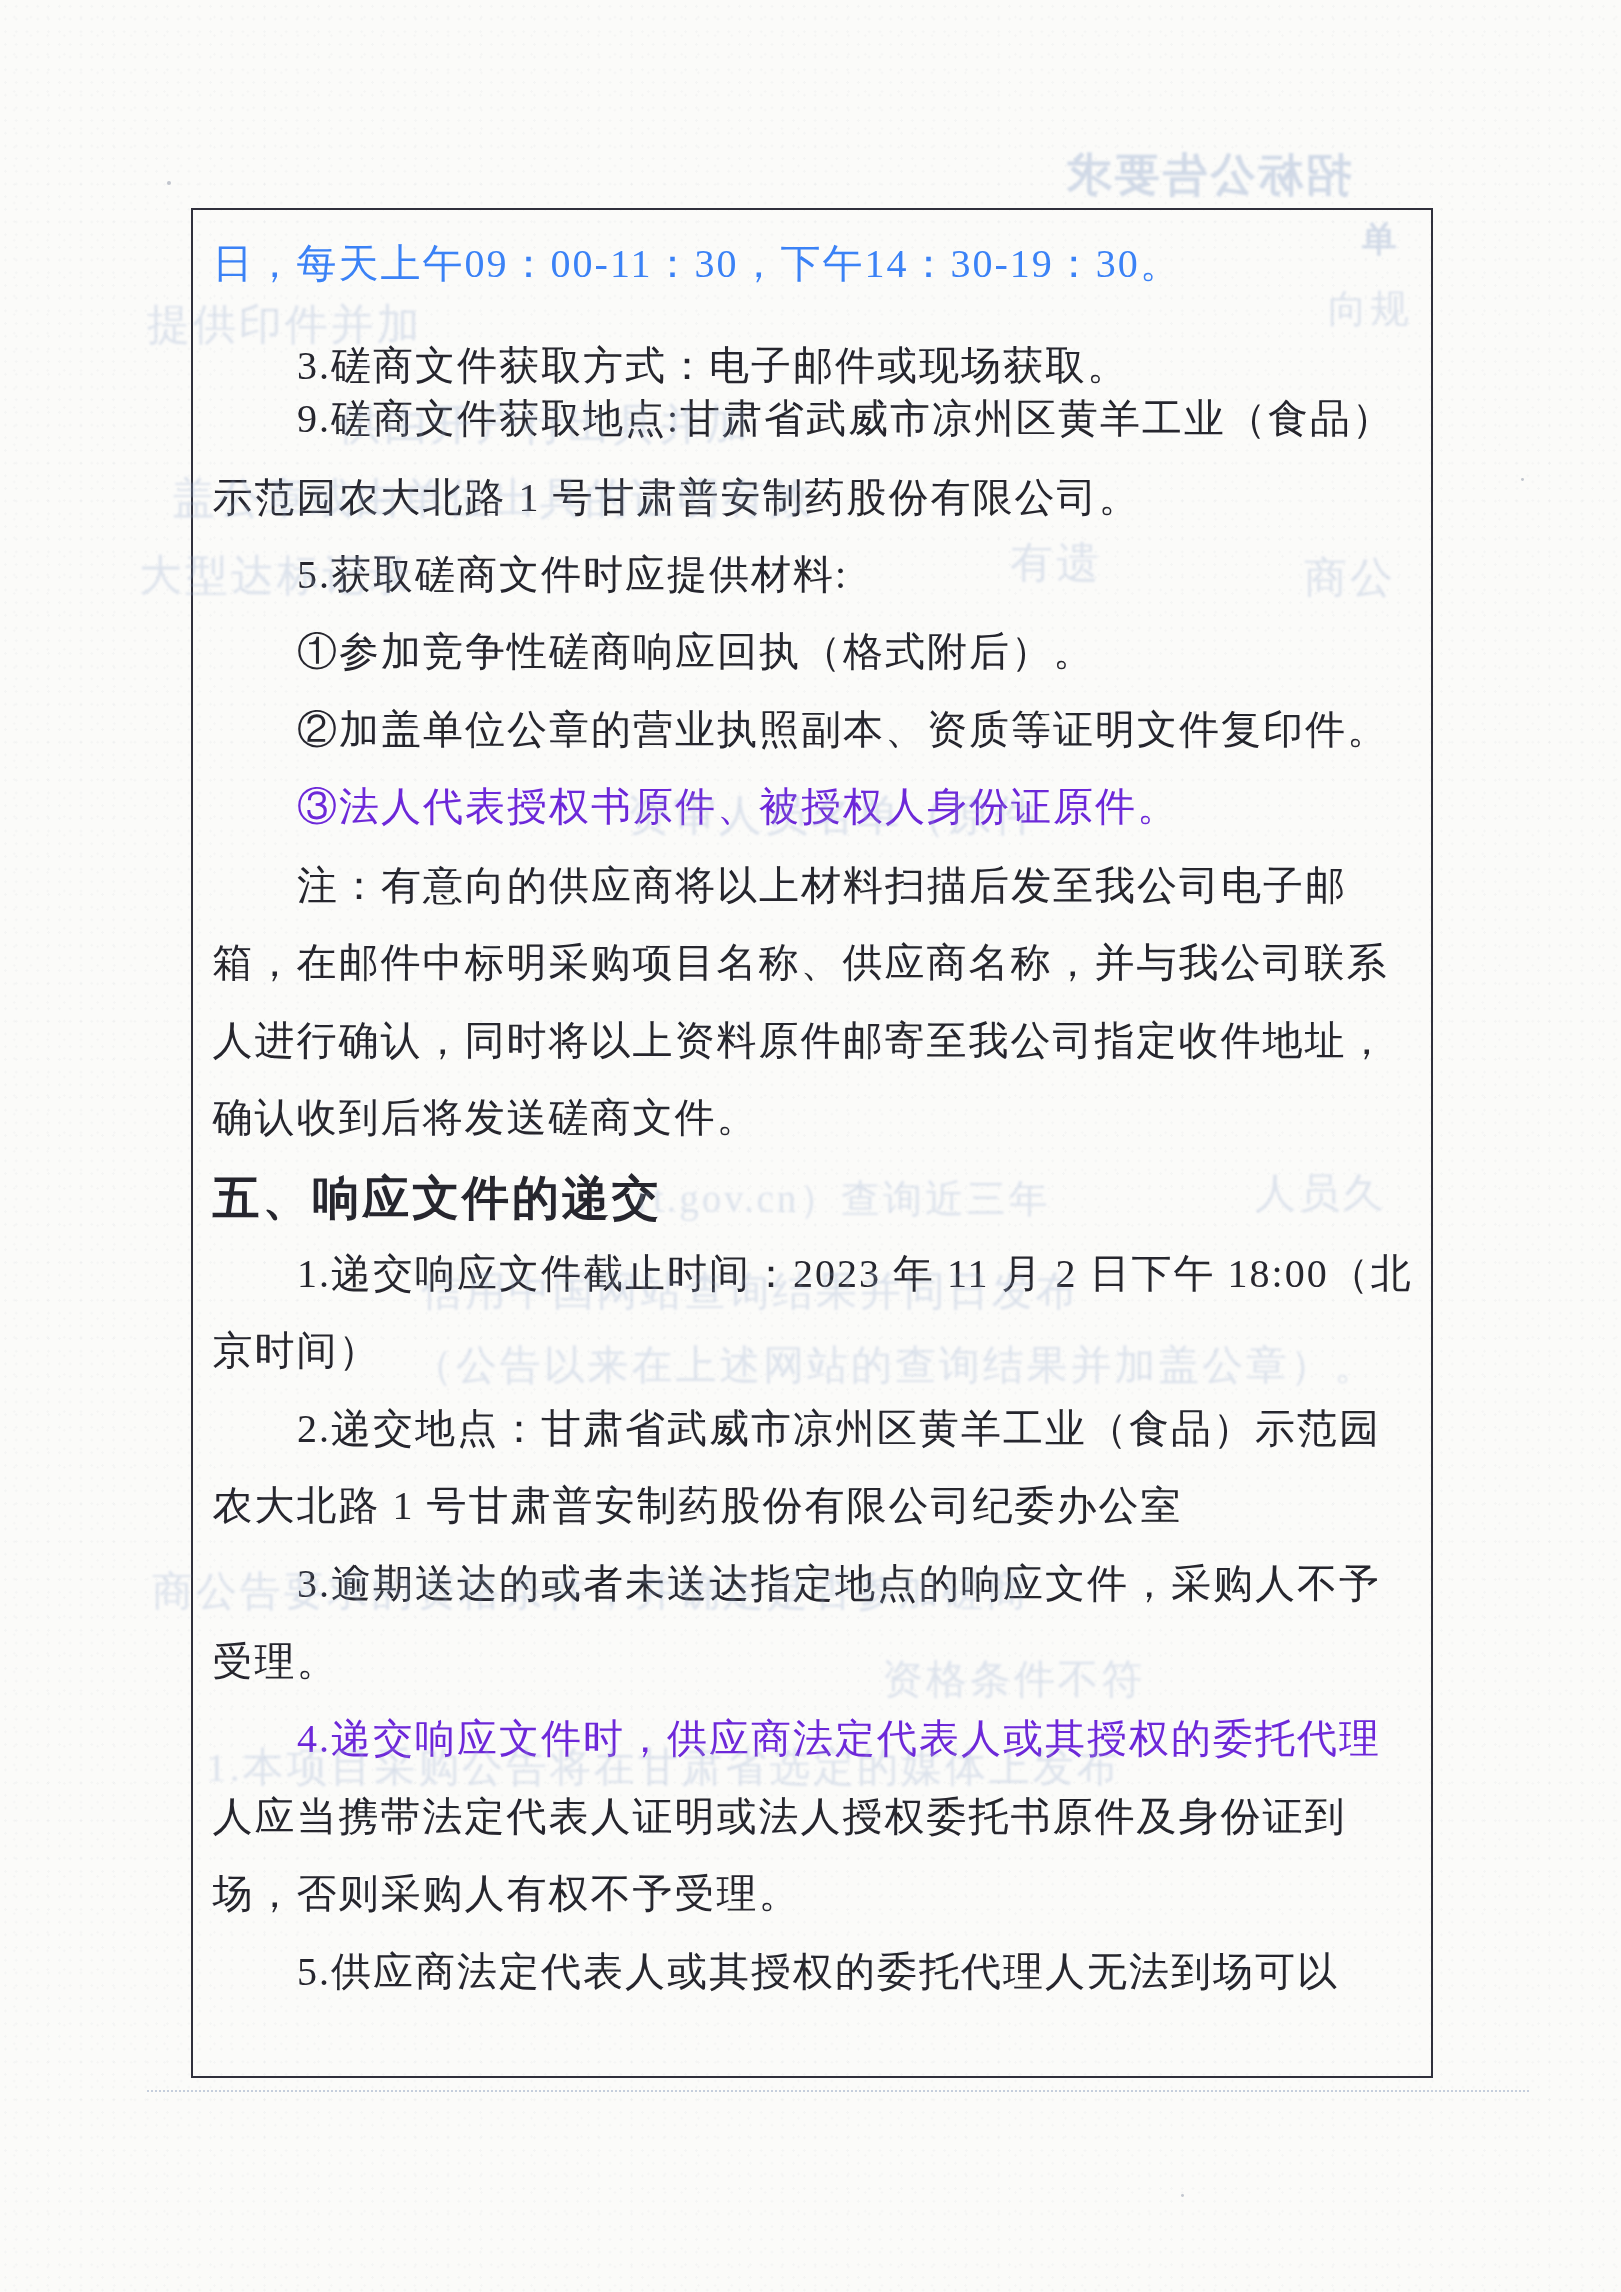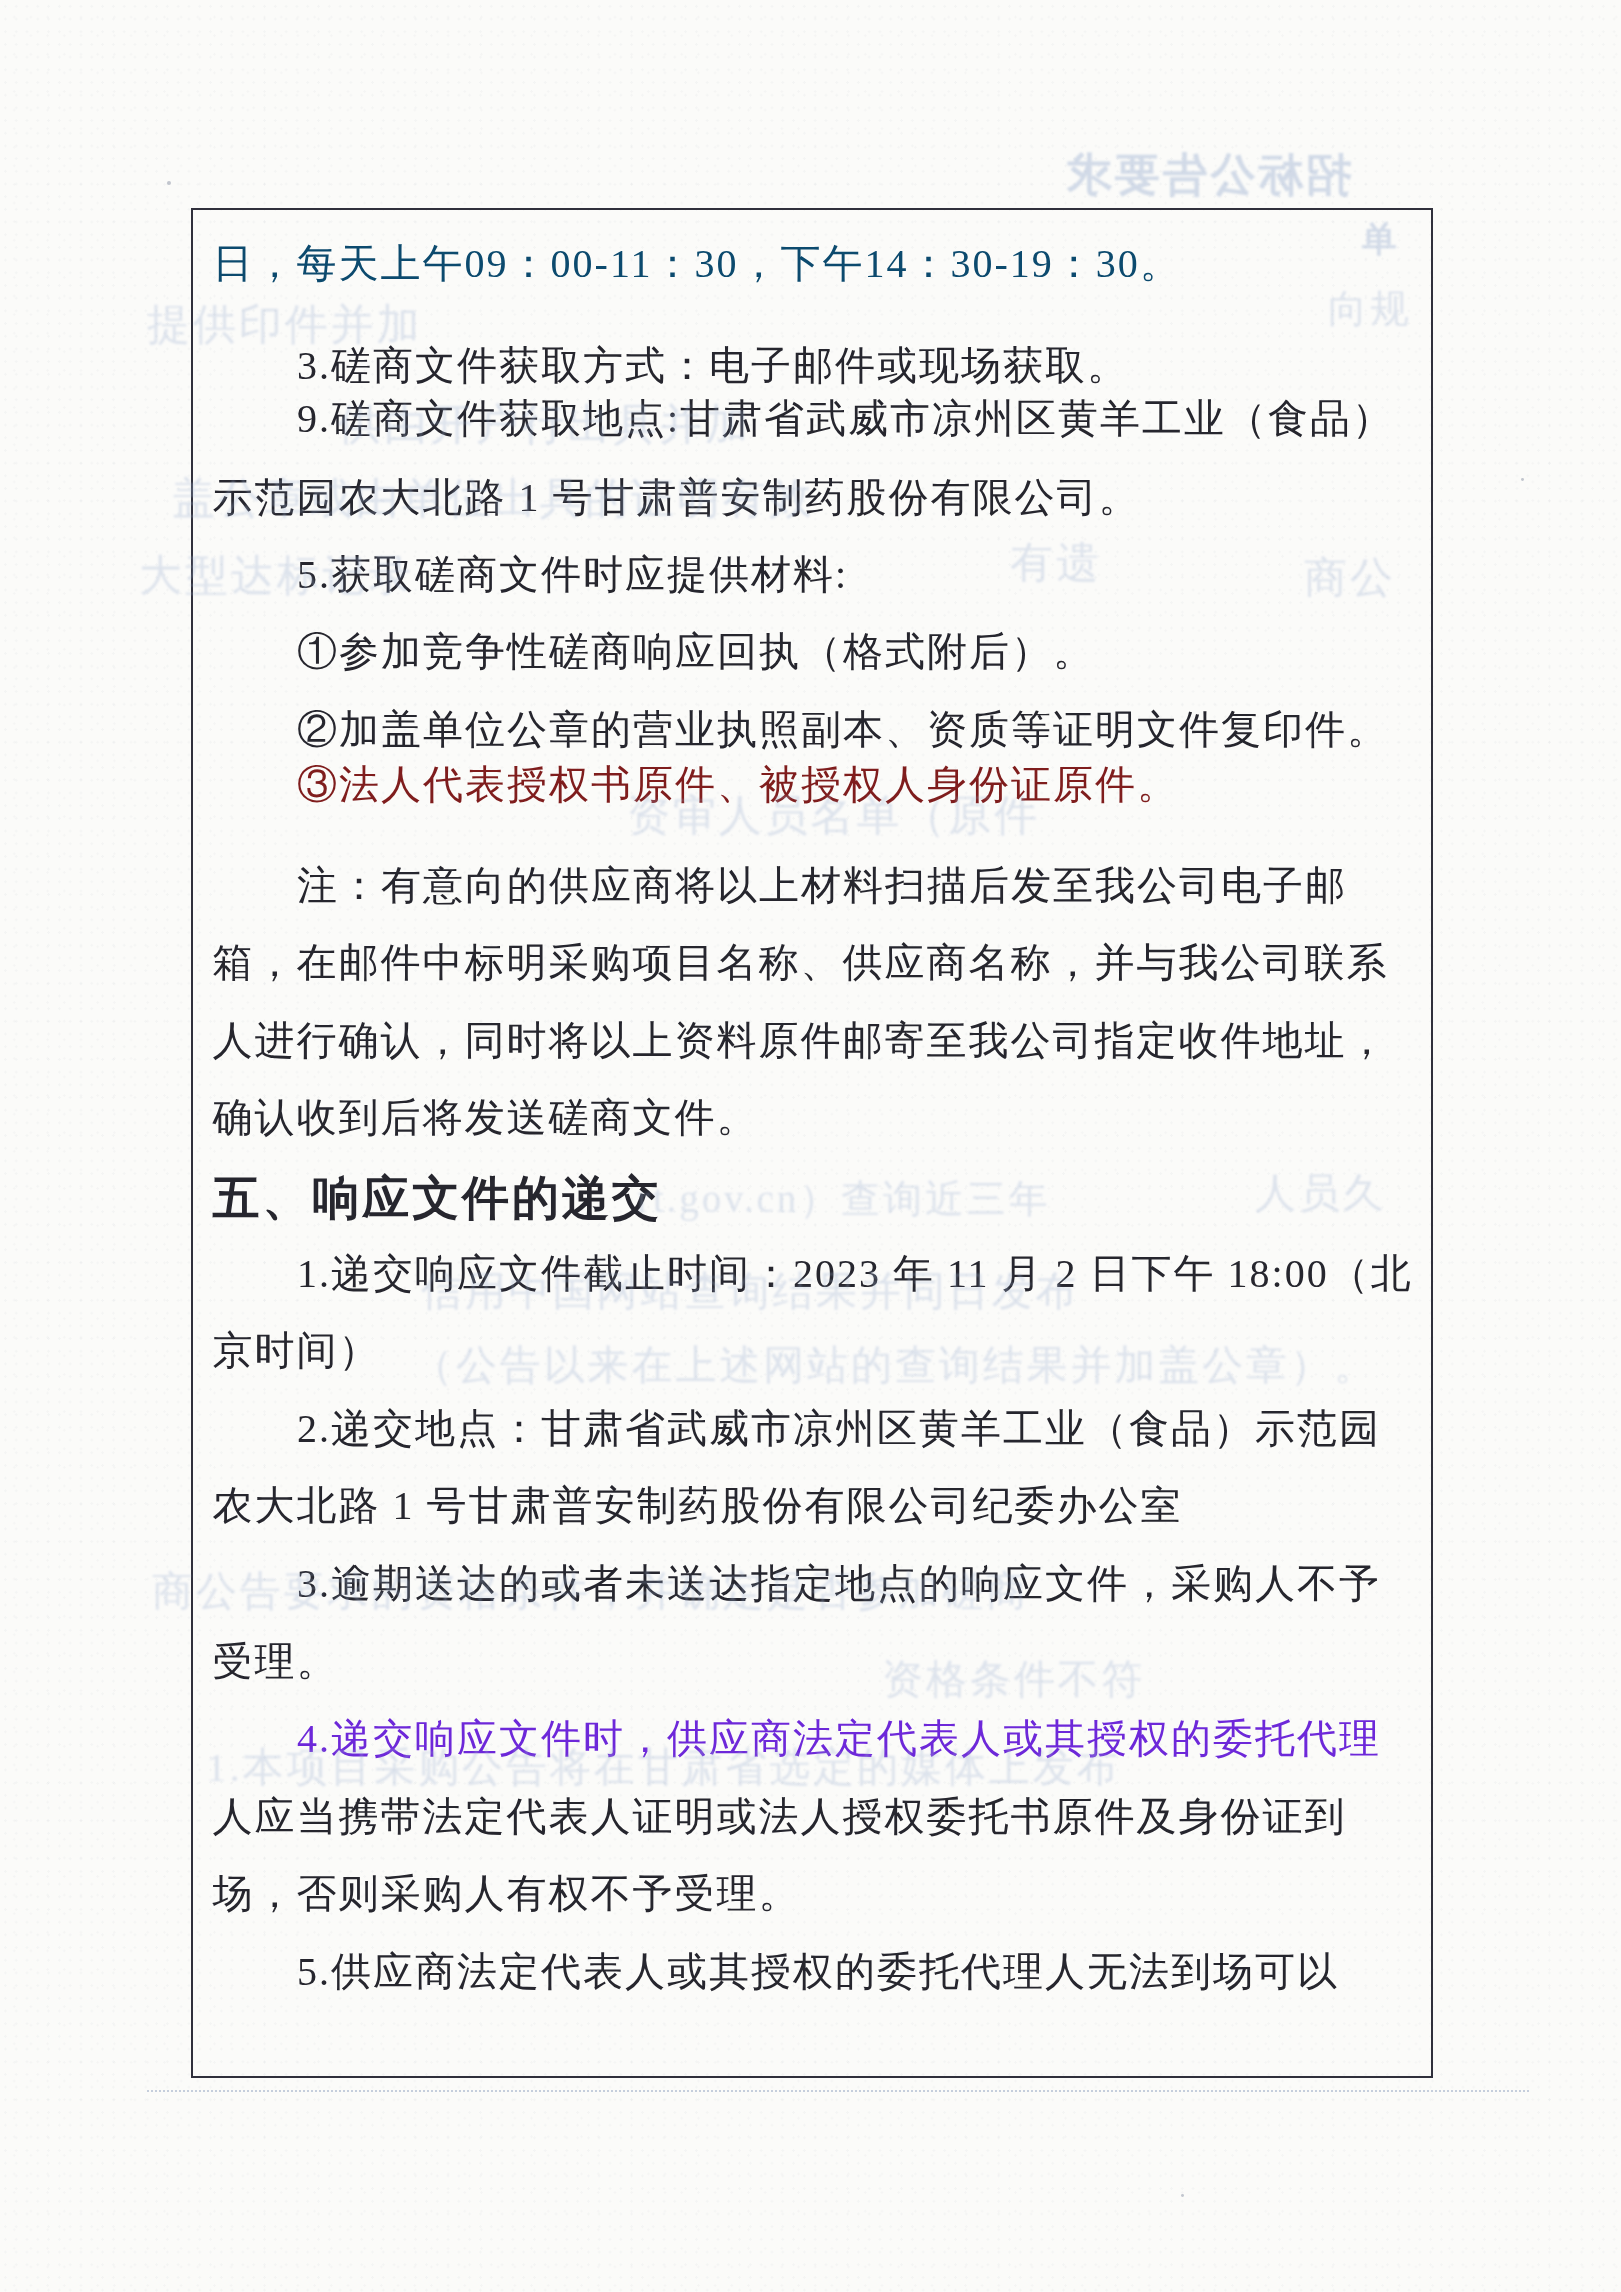--- a/index.html
+++ b/index.html
@@ -49,28 +49,28 @@
   .ghost-rule{
     position:absolute;left:147px;top:2090px;width:1382px;height:0;
     border-top:2px dotted rgba(130,150,185,0.45);
   }
   .scan-speck{position:absolute;background:rgba(90,100,125,0.35);border-radius:50%;}
 </style>
 </head>
 <body>
 
 <div class="frame" id="frame">
-    <div class="doc-line" style="top: 32px; color: #0c4a6e;">日，每天上午09：00-11：30，下午14：30-19：30。</div>
+    <div class="doc-line" style="top: 32px; color: #3b82f6;">日，每天上午09：00-11：30，下午14：30-19：30。</div>
     <div class="doc-line indent" style="top: 110px; color: rgb(38, 38, 46); margin-top: 24px;">3.磋商文件获取方式：电子邮件或现场获取。</div>
     <div class="doc-line indent" style="top: 187px; color: rgb(38, 38, 46);">9.磋商文件获取地点:甘肃省武威市凉州区黄羊工业（食品）</div>
     <div class="doc-line" style="top: 266px; color: rgb(38, 38, 46);">示范园农大北路 1 号甘肃普安制药股份有限公司。</div>
     <div class="doc-line indent" style="top: 343px; color: rgb(38, 38, 46);">5.获取磋商文件时应提供材料:</div>
     <div class="doc-line indent" style="top: 420px; color: rgb(38, 38, 46);">①参加竞争性磋商响应回执（格式附后）。</div>
     <div class="doc-line indent" style="top: 498px; color: rgb(38, 38, 46);">②加盖单位公章的营业执照副本、资质等证明文件复印件。</div>
-    <div class="doc-line indent" style="top: 553px; color: #7f1d1d;">③法人代表授权书原件、被授权人身份证原件。</div>
+    <div class="doc-line indent" style="top: 575px; color: #6d28d9;">③法人代表授权书原件、被授权人身份证原件。</div>
     <div class="doc-line indent" style="top: 654px; color: rgb(38, 38, 46);">注：有意向的供应商将以上材料扫描后发至我公司电子邮</div>
     <div class="doc-line" style="top: 731px; color: rgb(38, 38, 46);">箱，在邮件中标明采购项目名称、供应商名称，并与我公司联系</div>
     <div class="doc-line" style="top: 809px; color: rgb(38, 38, 46);">人进行确认，同时将以上资料原件邮寄至我公司指定收件地址，</div>
     <div class="doc-line" style="top: 886px; color: rgb(38, 38, 46);">确认收到后将发送磋商文件。</div>
     <div class="doc-line heading" style="top: 963px; color: rgb(38, 38, 46);">五、响应文件的递交</div>
     <div class="doc-line indent" style="top: 1042px; color: rgb(38, 38, 46);">1.递交响应文件截止时间：2023 年 11 月 2 日下午 18:00（北</div>
     <div class="doc-line" style="top: 1119px; color: rgb(38, 38, 46);">京时间）</div>
     <div class="doc-line indent" style="top: 1197px; color: rgb(38, 38, 46);">2.递交地点：甘肃省武威市凉州区黄羊工业（食品）示范园</div>
     <div class="doc-line" style="top: 1274px; color: rgb(38, 38, 46);">农大北路 1 号甘肃普安制药股份有限公司纪委办公室</div>
     <div class="doc-line indent" style="top: 1352px; color: rgb(38, 38, 46);">3.逾期送达的或者未送达指定地点的响应文件，采购人不予</div>

